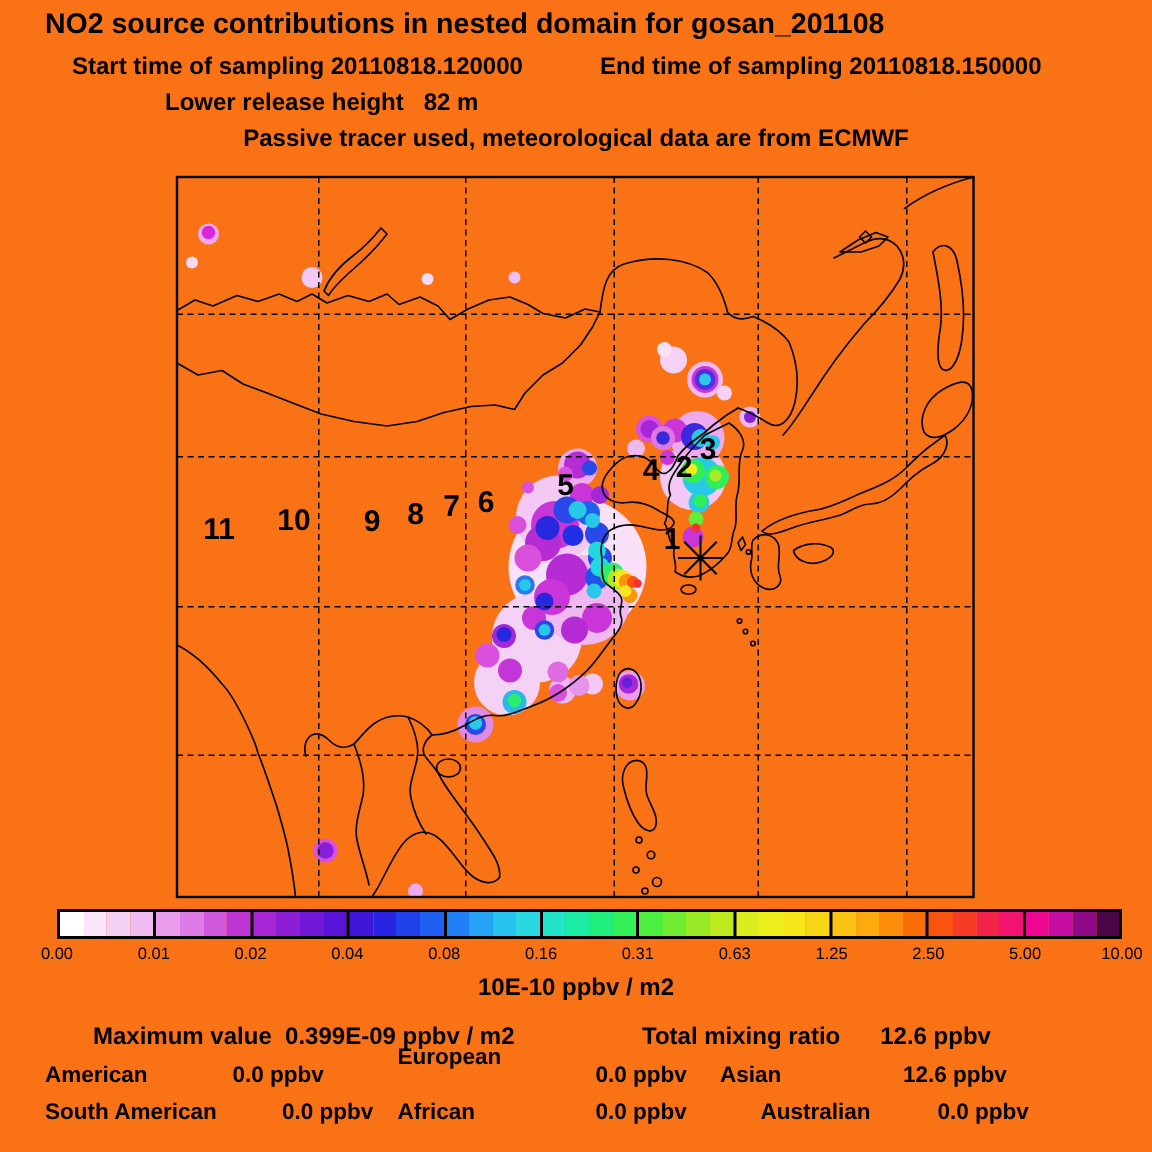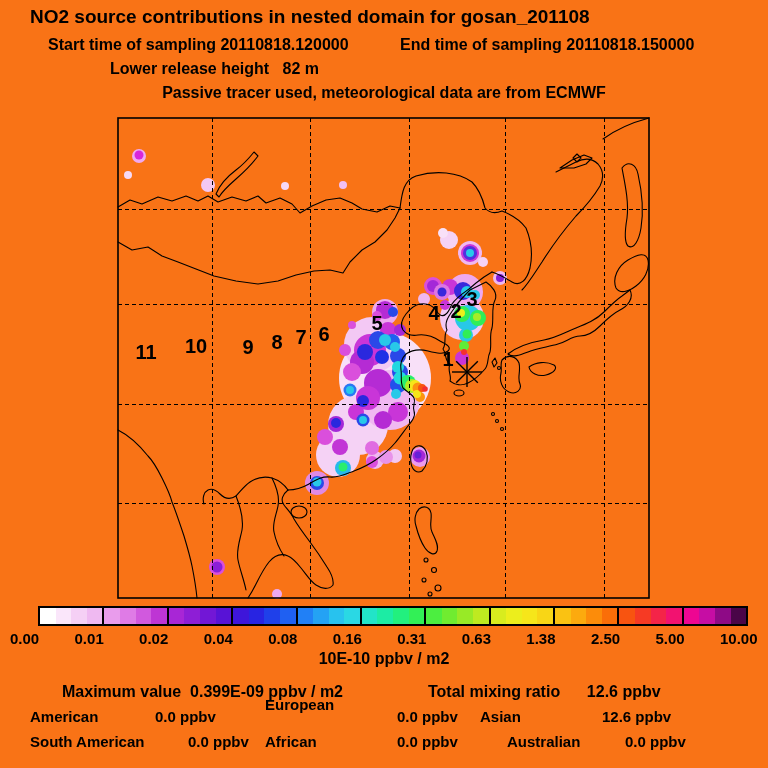--- a/index.html
+++ b/index.html
@@ -3,21 +3,21 @@
 <meta charset="utf-8">
 <style>
   html,body{margin:0;padding:0;background:#fff;}
   .canvas{position:relative;width:768px;height:768px;background:#f97316;overflow:hidden;
           font-family:"Liberation Sans",sans-serif;color:#000;}
   .abs{position:absolute;white-space:pre;}
   .hdr-title{font-size:19px;font-weight:bold;}
   .hdr-line{font-size:16px;font-weight:bold;}
   .center-line{left:0;width:768px;text-align:center;}
   #map-svg{position:absolute;left:0;top:0;}
-  .tick-label{position:absolute;width:56px;text-align:left;font-size:15px;font-weight:bold;}
+  .tick-label{position:absolute;width:56px;text-align:center;font-size:11px;font-weight:normal;}
   .unit-label{position:absolute;left:234px;top:650px;width:300px;text-align:center;
               font-size:16px;font-weight:bold;}
   #colorbar{position:absolute;left:38px;top:606px;width:710px;height:20px;
             border:2px solid #000;box-sizing:border-box;display:flex;}
   #colorbar .cell{flex:1 1 auto;height:100%;}
   #colorbar .seg-start{border-left:2px solid #000;}
   .stat{position:absolute;font-size:15px;font-weight:bold;white-space:pre;}
   .stat-r{text-align:left;}
 </style>
 </head>
@@ -269,21 +269,21 @@
     </div>
   <div id="tick-row" style="position:absolute;left:0;top:630px;width:768px;height:18px;">
       <div class="tick-label" style="left: 10px;">0.00</div>
       <div class="tick-label" style="left: 74.5455px;">0.01</div>
       <div class="tick-label" style="left: 139.091px;">0.02</div>
       <div class="tick-label" style="left: 203.636px;">0.04</div>
       <div class="tick-label" style="left: 268.182px;">0.08</div>
       <div class="tick-label" style="left: 332.727px;">0.16</div>
       <div class="tick-label" style="left: 397.273px;">0.31</div>
       <div class="tick-label" style="left: 461.818px;">0.63</div>
-      <div class="tick-label" style="left: 526.364px;">1.38</div>
+      <div class="tick-label" style="left: 526.364px;">1.25</div>
       <div class="tick-label" style="left: 590.909px;">2.50</div>
       <div class="tick-label" style="left: 655.455px;">5.00</div>
       <div class="tick-label" style="left: 720px;">10.00</div>
     </div>
   <div class="unit-label">10E-10 ppbv / m2</div>
 
   <div class="stat" style="left:62px;top:683px;font-size:16px;">Maximum value  0.399E-09 ppbv / m2</div>
   <div class="stat" style="left:428px;top:683px;font-size:16px;">Total mixing ratio      12.6 ppbv</div>
 
   <div class="stat stat-r" style="right:628px;top:708px;width:110px;">American</div>

